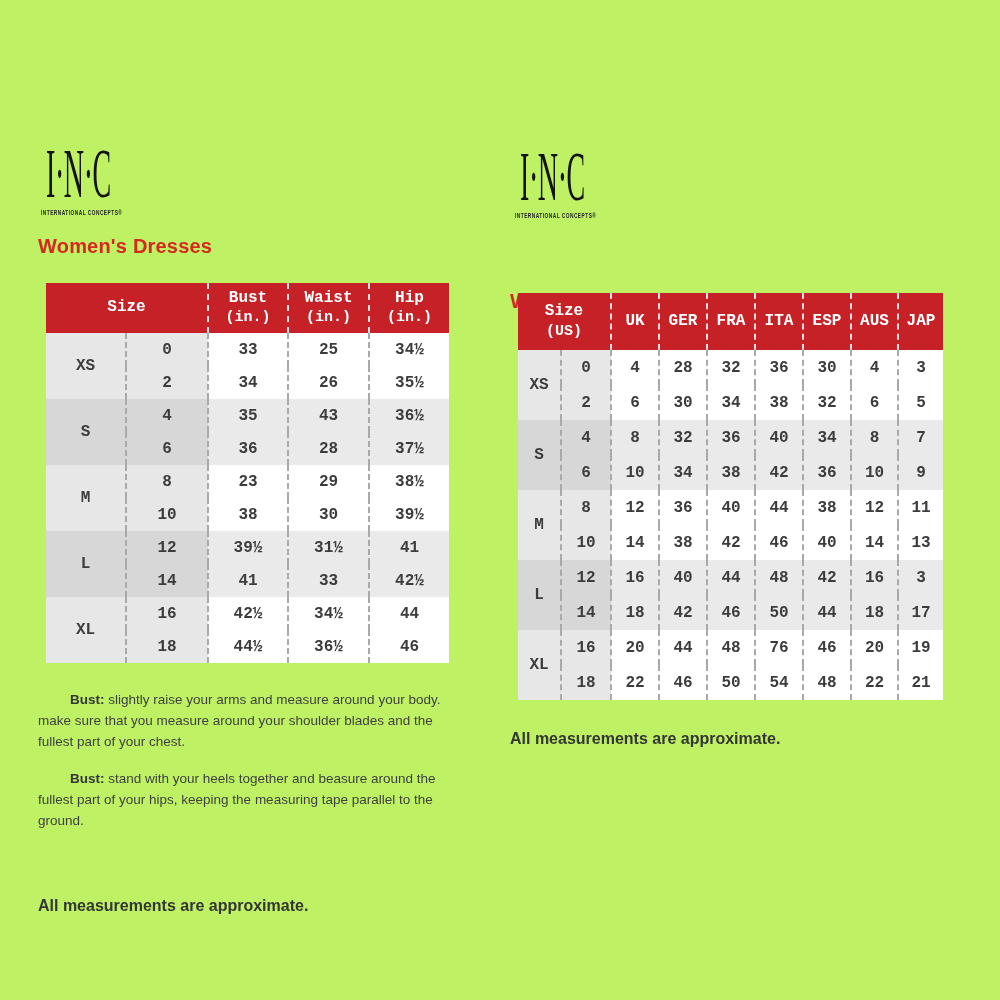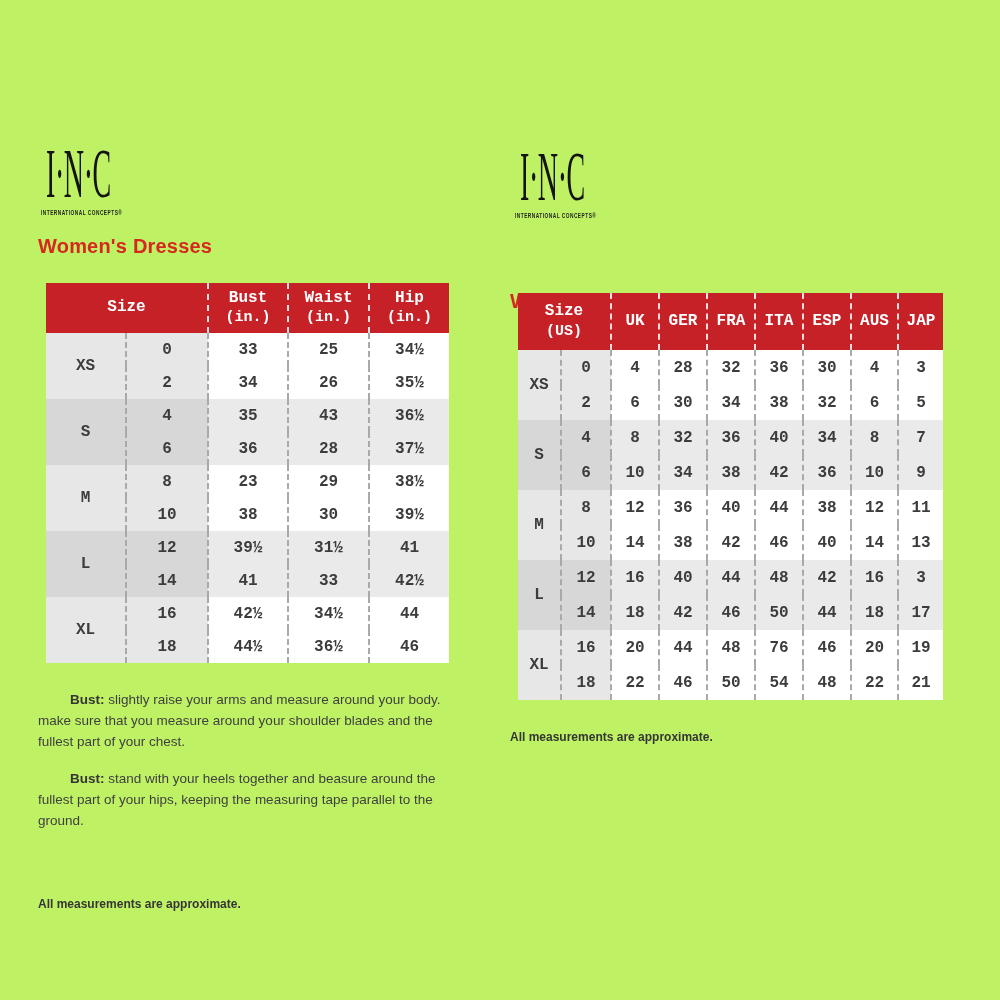--- a/index.html
+++ b/index.html
@@ -53,21 +53,21 @@
   tr.g-odd th.glabel,tr.g-odd td.gnum{background:var(--cell-gray-light);}
   tr.g-odd td.val{background:#ffffff;}
   tr.g-even th.glabel,tr.g-even td.gnum{background:var(--cell-gray-dark);}
   tr.g-even td.val{background:var(--cell-gray-row);}
 
   
   .notes{position:absolute;left:0;top:537px;width:432px;font-size:13.5px;line-height:21px;
          color:#3f3f3f;}
   .notes p{margin:0 0 16px 0;}
   .notes b{color:#353535;padding-left:32px;}
-  .footer-note{font-weight:bold;color:#353535;font-size:12px;}
+  .footer-note{font-weight:bold;color:#353535;font-size:16px;}
   .panel-left .footer-note{position:absolute;left:0;top:745px;}
   .panel-right .footer-note{position:absolute;left:0;top:578px;}
 </style>
 </head>
 <body>
 
 <div class="page">
 
   <div class="panel panel-left">
     <div class="logo">

